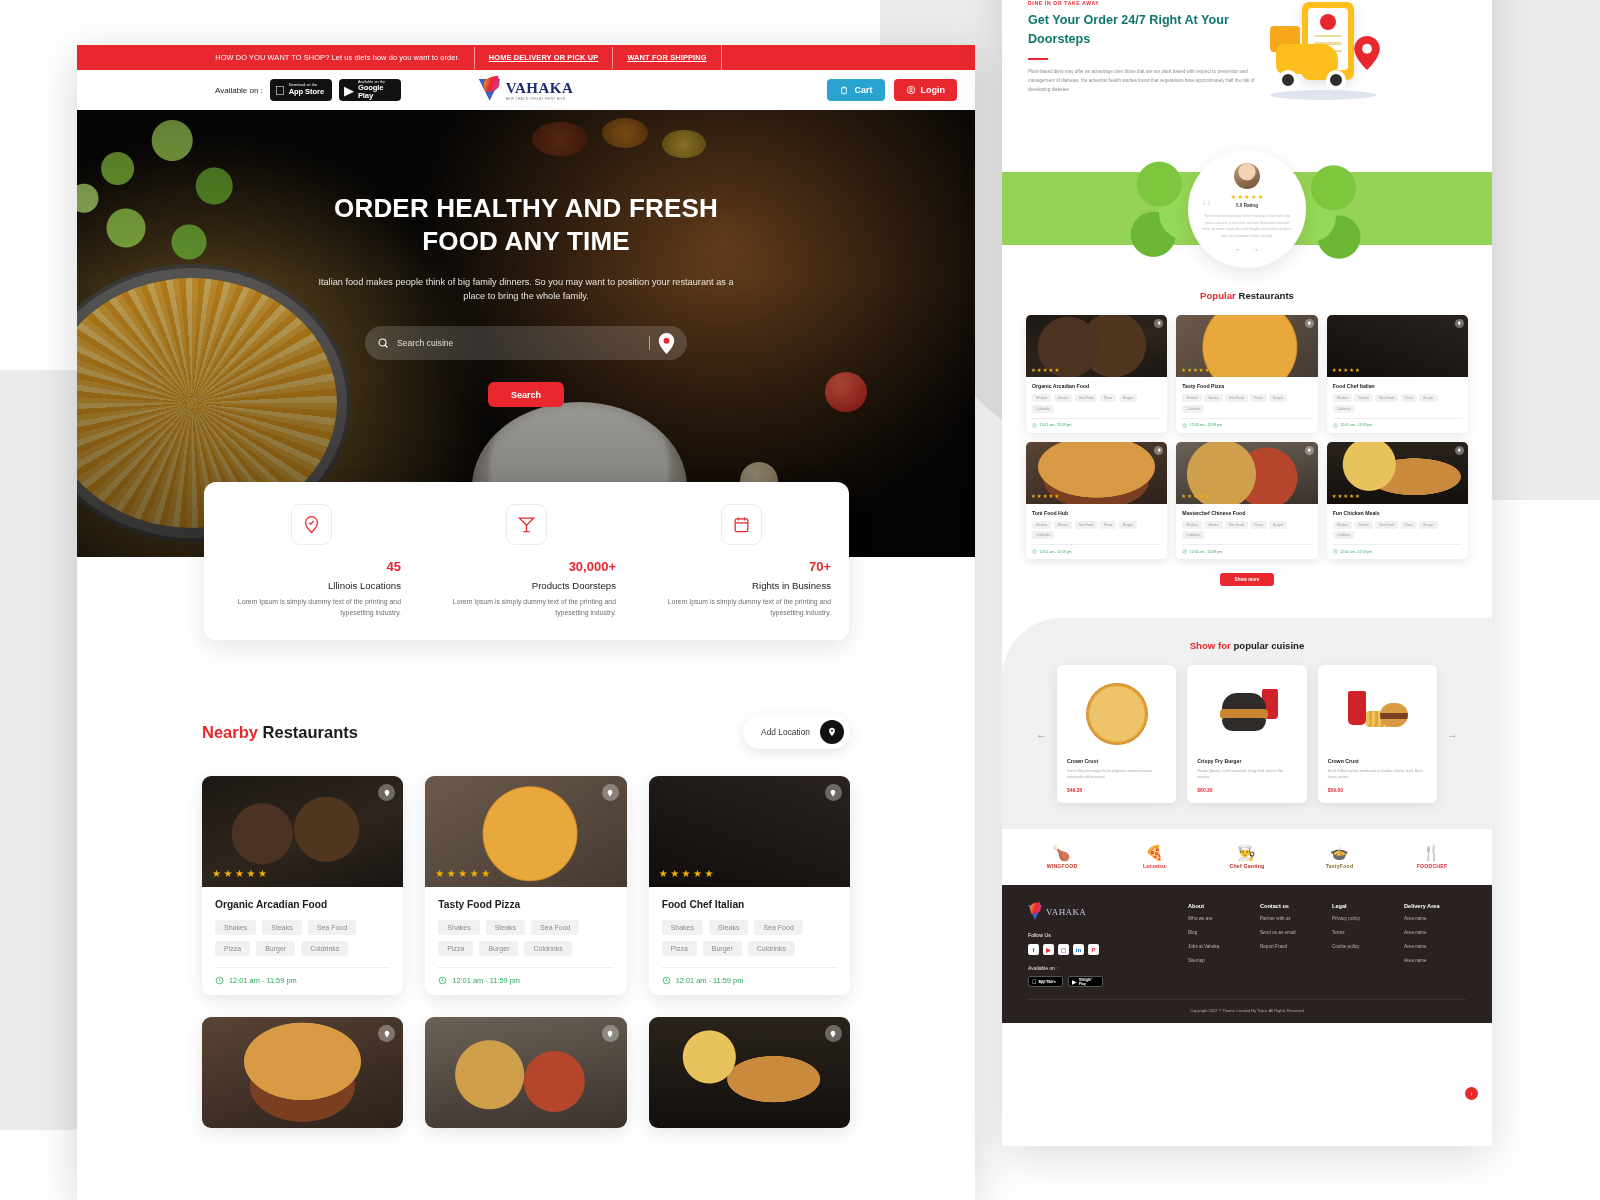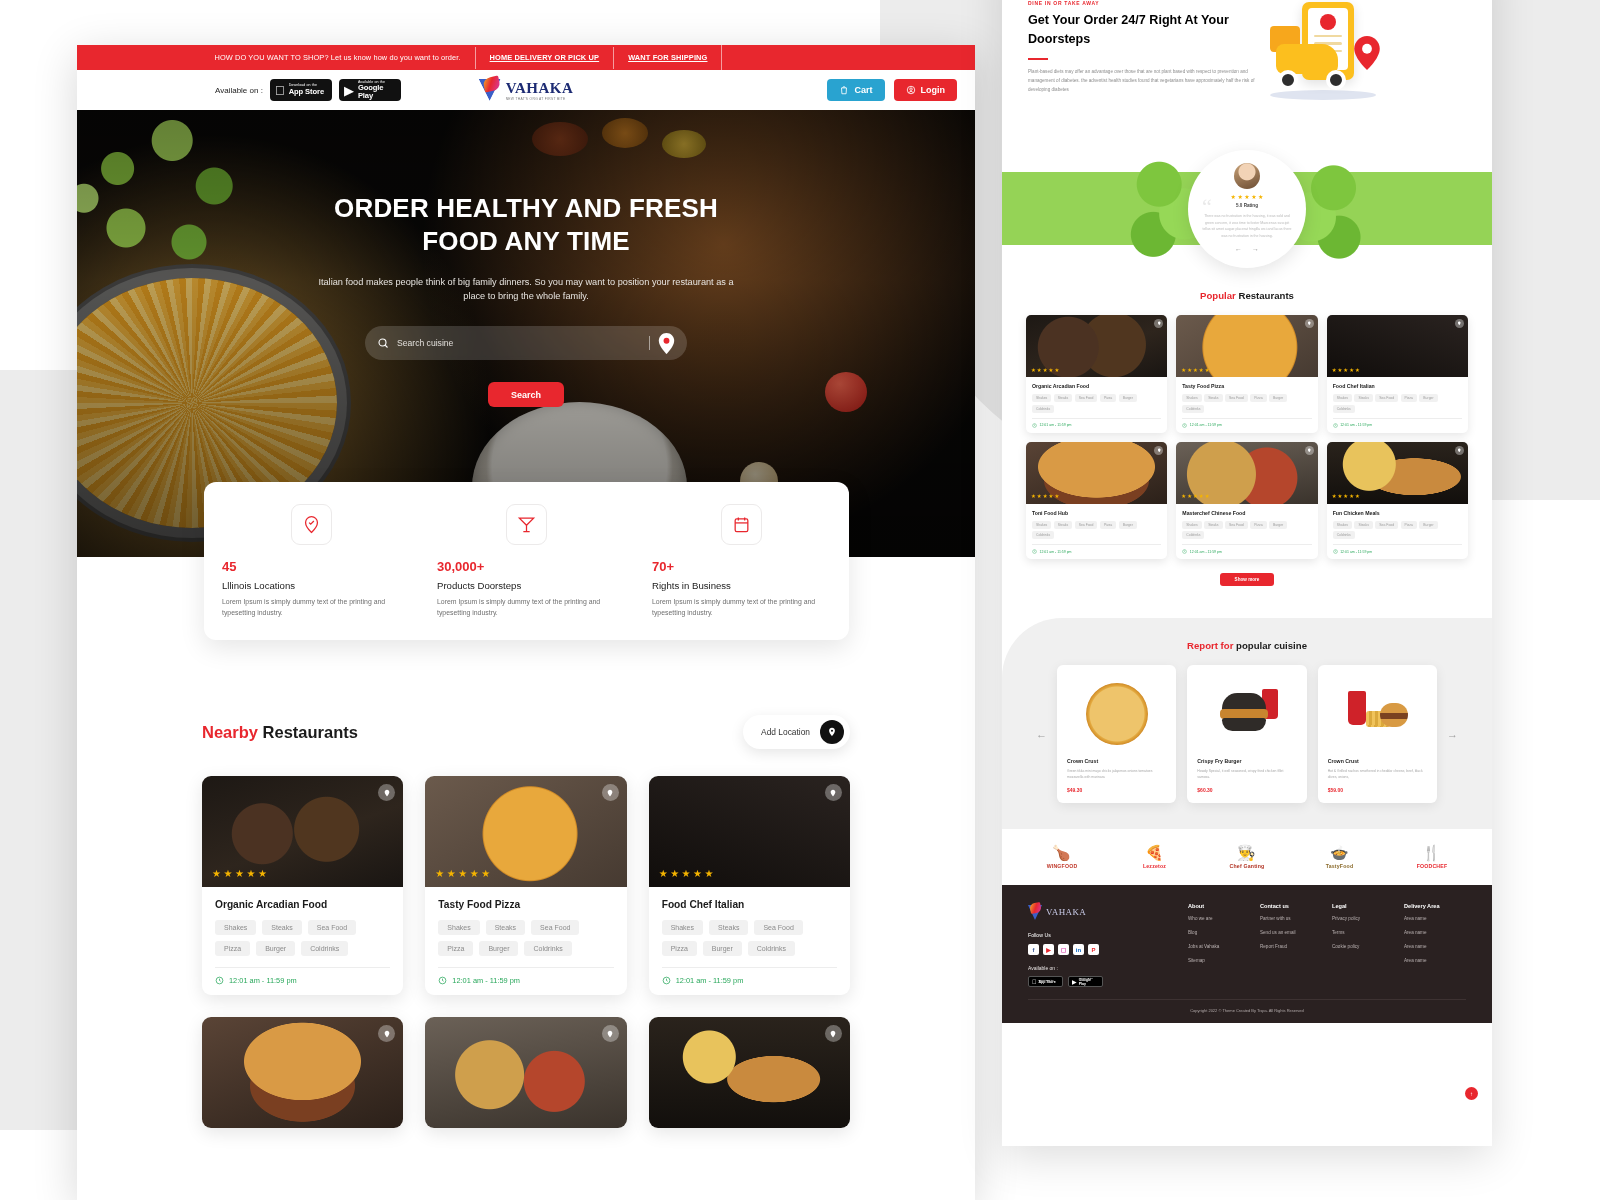--- a/index.html
+++ b/index.html
@@ -162,21 +162,21 @@
     margin:22px auto 0; width:76px;height:25px;border-radius:6px;background:#e8272e;
     color:#fff;font-size:9px;font-weight:700;display:flex;align-items:center;justify-content:center;cursor:pointer;
   }
 
   
   .stats-card {
     position:absolute; left:127px; top:437px; width:645px; height:158px; background:#fff;
     border-radius:12px; box-shadow:0 8px 26px rgba(0,0,0,.10); z-index:6;
     display:flex; padding:22px 0 0;
   }
-  .stat { flex:1; text-align:left; padding:0 18px; }
+  .stat { flex:1; text-align:right; padding:0 18px; }
   .stat-ico {
     width:41px;height:41px;border-radius:9px;border:1px solid #eceaea;margin:0 auto 14px;
     display:flex;align-items:center;justify-content:center;
   }
   .stat-ico svg { width:19px;height:19px; }
   .stat-num { color:#e8272e; font-size:13px; font-weight:700; }
   .stat-lab { color:#1b1b1b; font-size:9.6px; font-weight:400; margin-top:6px; }
   .stat-desc { color:#6f6f6f; font-size:6.9px; line-height:1.6; margin-top:5px; }
 
   
@@ -239,21 +239,21 @@
 
   
   .mock-right {
     position:absolute; left:1002px; top:-46px; width:490px; height:1192px;
     background:#fff; overflow:hidden; z-index:5; box-shadow:0 10px 42px rgba(0,0,0,.14);
   }
   
   .doorstep { padding:46px 26px 20px; display:flex; gap:10px; }
   .ds-left { width:230px; }
   .ds-eyebrow { color:#e8272e; font-size:5px; font-weight:700; letter-spacing:.7px; }
-  .ds-title { font-size:12.6px; font-weight:700; color:#000000; line-height:1.5; margin-top:5px; }
+  .ds-title { font-size:12.6px; font-weight:700; color:#0f766e; line-height:1.5; margin-top:5px; }
   .ds-rule { width:20px;height:2px;background:#e8272e;margin:9px 0 8px; }
   .ds-body { font-size:4.6px; color:#8d8d8d; line-height:1.95; }
   .ds-art { flex:1; position:relative; height:112px; }
   .phone-card {
     position:absolute; left:34px; top:2px; width:52px; height:78px; background:#fcbf1e;
     border-radius:7px; box-shadow:0 4px 12px rgba(0,0,0,.12);
   }
   .phone-card .scr { position:absolute; left:6px; top:6px; right:6px; bottom:10px; background:#fff; border-radius:4px; }
   .phone-card .scr .ln { height:2.4px;background:#f0d9a0;border-radius:2px;margin:5px 6px; }
   .phone-card .scr .person { width:16px;height:16px;border-radius:50%;background:#e8272e;margin:6px auto 3px; }
@@ -384,21 +384,21 @@
 </head>
 <body>
 
 <div class="bg-swoosh-1"></div>
 <div class="bg-swoosh-2"></div>
 <div class="bg-swoosh-3"></div>
 
 <div class="mock-left">
 
   <div class="topbar">
-    <div class="topbar-msg">HOW DO YOU WANT TO SHOP? Let us know how do you want to order.</div>
+    <div class="topbar-msg">HOW DO YOU WANT TO SHOP? Let us diets how do you want to order.</div>
     <div class="topbar-link">HOME DELIVERY OR PICK UP</div>
     <div class="topbar-link">WANT FOR SHIPPING</div>
     <div class="topbar-spacer"></div>
   </div>
 
   <div class="navrow">
     <div class="nav-left">
       <span class="avail-label">Available on :</span>
       <div class="store-badge">
         <span class="glyph"></span>
@@ -940,21 +940,21 @@
               <span class="hrs">12:01 am - 11:59 pm</span>
             </div>
           </div>
         </div>
       </div>
     <div class="showmore">Show more</div>
   </div>
 
   <div class="cuisine">
     <div class="cuisine-title">
-      <span class="hl">Report for</span>
+      <span class="hl">Show for</span>
       <span>popular cuisine</span>
     </div>
     <div class="cuisine-row">
       <span class="cz-arrow">←</span>
       <div class="cz-cards">
         <div class="ccard">
           <div class="ccard-art">
               <div class="art-pizza"></div>
             </div>
           <div class="ccard-name">Crown Crust</div>

